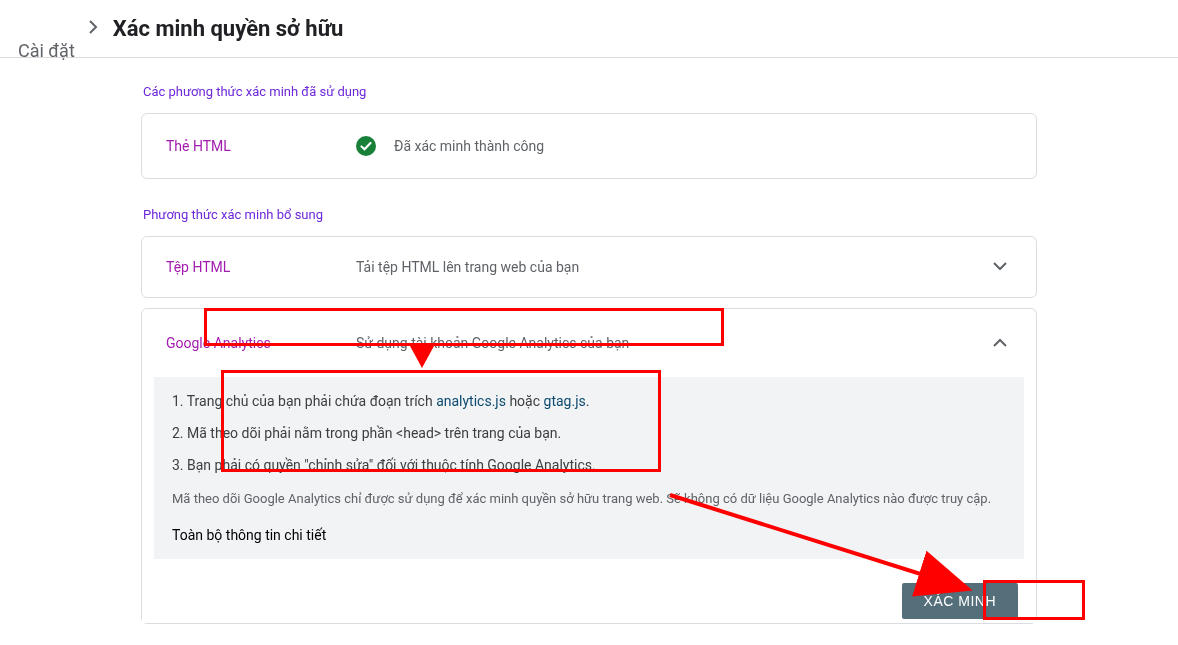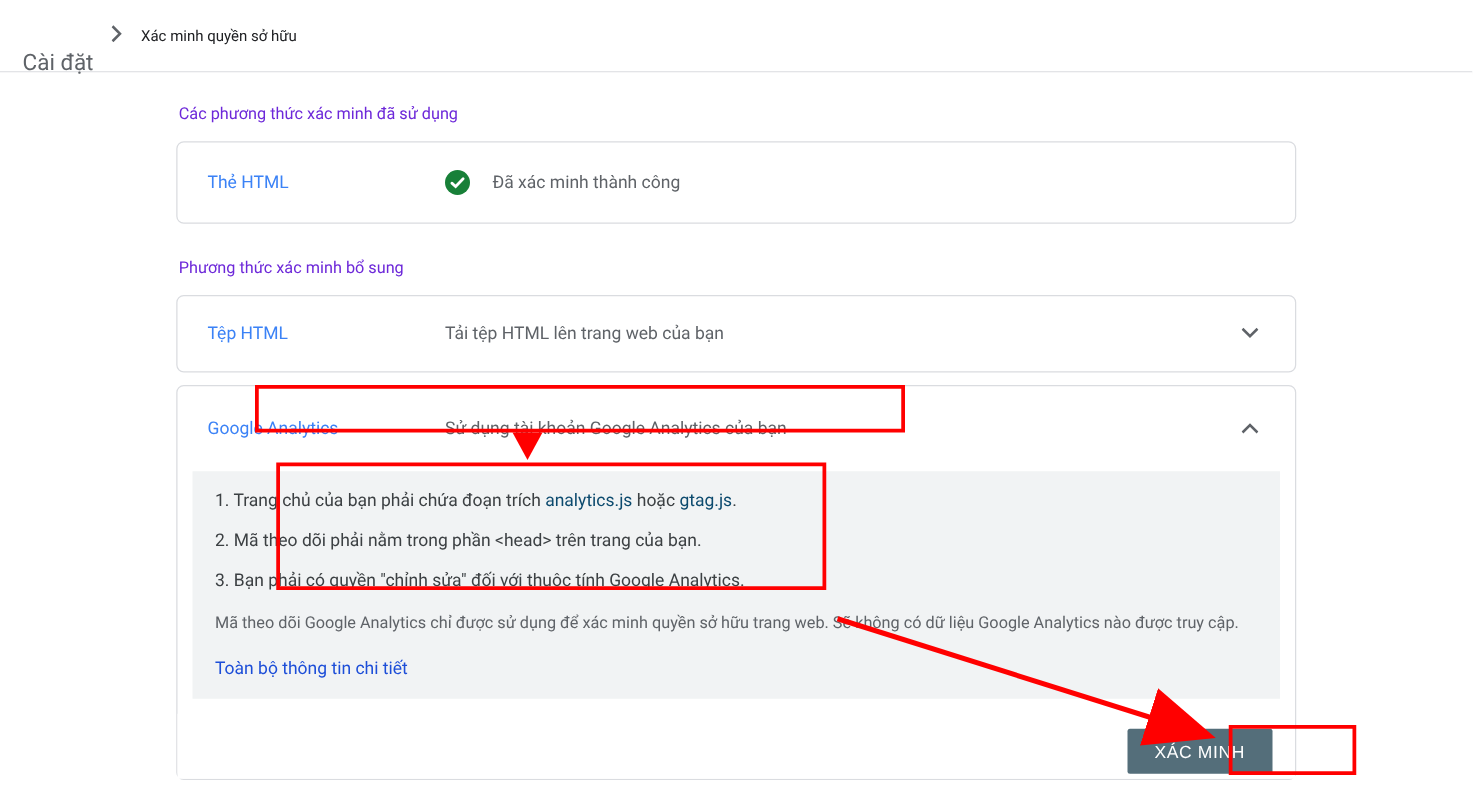--- a/index.html
+++ b/index.html
@@ -20,22 +20,22 @@
     .top-bar .crumb {
       font-size: 18px;
       color: #5f6368;
       margin-top: 44px;
     }
     .top-bar .chevron {
       margin: 0 14px;
       color: #5f6368;
     }
     .top-bar .page-title {
-      font-size: 12px;
-      font-weight: 400;
+      font-size: 22px;
+      font-weight: 700;
       color: #202124;
     }
     .main-area {
       padding: 20px 0 40px 0;
       background: #fff;
       display: flex;
       justify-content: center;
     }
     .container {
       width: 896px;
@@ -53,21 +53,21 @@
       margin-bottom: 28px;
     }
     .card-row {
       display: flex;
       align-items: center;
       padding: 22px 24px;
     }
     .method-name {
       width: 190px;
       font-size: 14px;
-      color: #3b82f6;
+      color: #a21caf;
       flex-shrink: 0;
     }
     .method-desc {
       font-size: 14px;
       color: #5f6368;
       flex: 1;
     }
     .status-group {
       display: flex;
       align-items: center;
@@ -98,21 +98,21 @@
       color: #3c4043;
     }
     .ga-body .lnk { color: #0c4a6e; }
     .ga-note {
       color: #5f6368;
       line-height: 1.5;
       font-size: 13px;
       margin-top: 6px;
     }
     .ga-details {
-      color: #1d4ed8;
+      color: #000000;
       font-size: 14px;
       margin-top: 18px;
       display:inline-block;
     }
     .action-row {
       display:flex; justify-content:flex-end;
       padding: 12px 18px 4px 18px;
       background:#fff;
     }
     .verify-btn {

